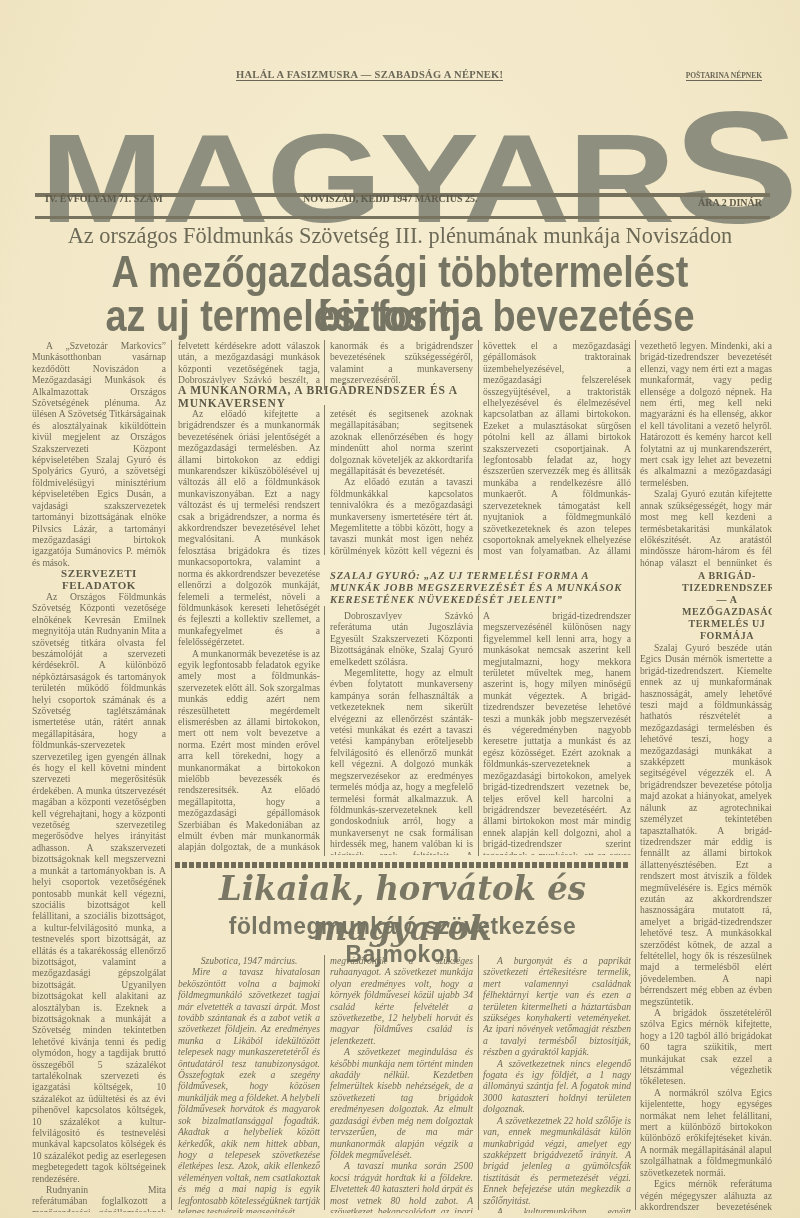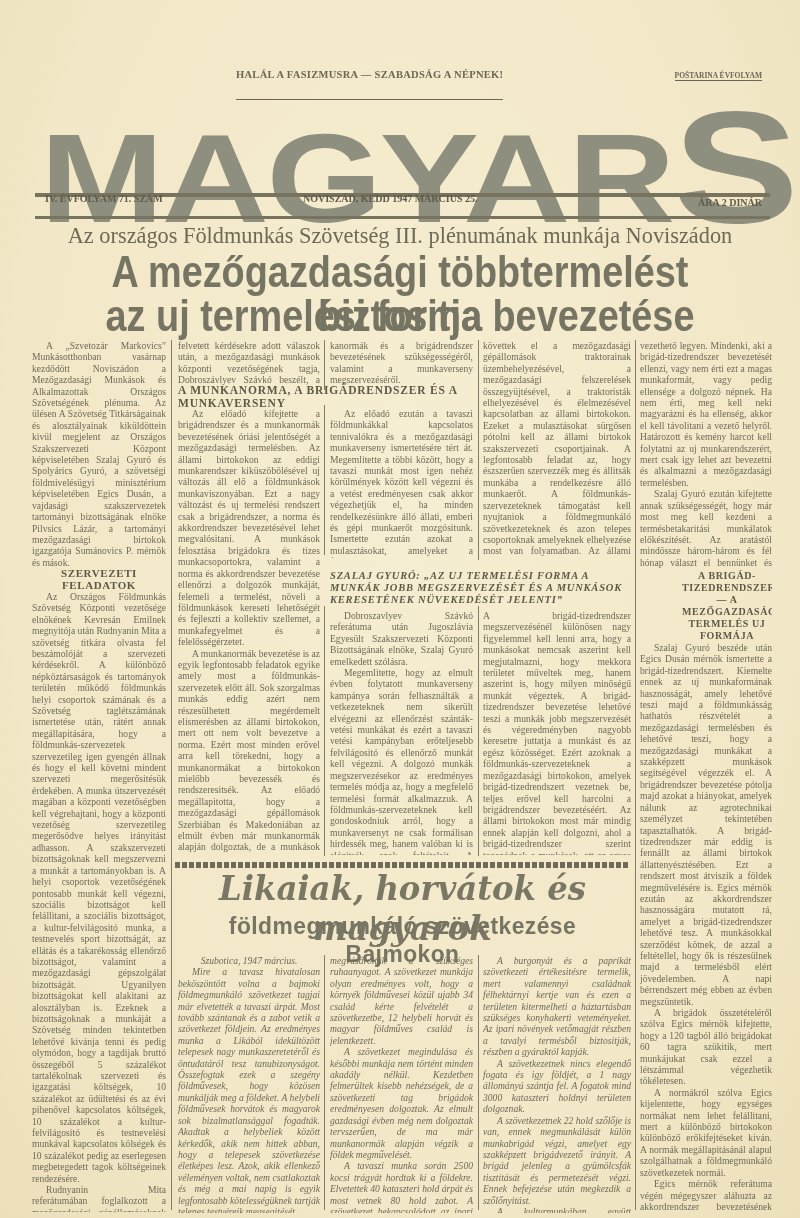--- a/index.html
+++ b/index.html
@@ -7,21 +7,21 @@
     font-family:"Liberation Serif","DejaVu Serif",serif;color:#6f6a58;position:relative;}
   .page{position:absolute;left:0;top:0;width:800px;height:1218px;
     background:radial-gradient(ellipse at 50% 40%,#f6eed3 0%,#f2e7c6 70%,#ece0bb 100%);}
   
   .masthead{position:absolute;left:30px;top:55px;width:740px;height:140px;}
   .mast-title{position:absolute;left:10px;top:32px;font-family:"Liberation Sans","DejaVu Sans",sans-serif;
     font-weight:bold;font-size:126px;letter-spacing:-2px;color:#8e8f7f;line-height:1;
     transform:scaleX(1.18) scaleY(1.0);transform-origin:left top;white-space:nowrap;}
   .mast-title .big{font-size:160px;}
   .motto{position:absolute;left:206px;top:14px;font-size:10.5px;font-weight:bold;color:#6b6757;
-    border-bottom:1px solid #6b6757;padding-bottom:19px;letter-spacing:0.3px;}
+    border-bottom:1px solid #6b6757;padding-bottom:0;letter-spacing:0.3px;}
   .postage{position:absolute;right:8px;top:16px;font-size:7.5px;font-weight:bold;color:#6b6757;
     border-bottom:1px solid #6b6757;}
   .rule{position:absolute;left:35px;width:735px;height:4px;background:#77735f;}
   .issue-row{position:absolute;left:35px;width:735px;top:192px;height:14px;font-size:10px;font-weight:bold;color:#5f5b4b;}
   .issue-row span{position:absolute;}
   
   .kicker{position:absolute;left:0;width:800px;top:222px;text-align:center;font-size:24px;color:#6c6957;
     transform:scaleX(0.93);}
   .headline{position:absolute;left:0;width:800px;text-align:center;font-family:"Liberation Sans","DejaVu Sans",sans-serif;
     font-weight:bold;color:#767463;letter-spacing:0px;line-height:1;}
@@ -46,21 +46,21 @@
 </head>
 <body>
 
 <div class="page">
 
   <div class="masthead">
     <div class="mast-title">
       <span>MAGYAR</span><span class="big">SZÓ</span>
     </div>
     <div class="motto">HALÁL A FASIZMUSRA — SZABADSÁG A NÉPNEK!</div>
-    <div class="postage">POŠTARINA ÉVFOLYAM</div>
+    <div class="postage">POŠTARINA NÉPNEK</div>
   </div>
 
   <div class="rule" style="top:193px;"></div>
   <div class="issue-row">
     <span style="left:10px;top:1px;">IV. ÉVFOLYAM 71. SZÁM</span>
     <span style="left:268px;top:1px;">NOVISZÁD, KEDD 1947 MÁRCIUS 25.</span>
     <span style="right:8px;top:5px;margin-left:8px;">ÁRA 2 DINÁR</span>
   </div>
   <div class="rule" style="top:216px;height:3px;"></div>
 
@@ -93,20 +93,21 @@
     <p style="text-indent:0">kanormák és a brigádrendszer bevezetésének szükségességéről, valamint a munkaverseny megszervezéséről.</p>
   </div>
   <div class="span-sub" style="left:178px;top:384px;width:295px;">A MUNKANORMA, A BRIGÁDRENDSZER ÉS A MUNKAVERSENY</div>
 
   <div class="col" style="left:178px;top:408px;width:142px;height:445px;">
     <p>Az előadó kifejtette a brigádrendszer és a munkanormák bevezetésének óriási jelentőségét a mezőgazdasági termelésben. Az állami birtokokon az eddigi munkarendszer kiküszöbölésével uj változás áll elő a földmunkások munkaviszonyában. Ezt a nagy változást és uj termelési rendszert csak a brigádrendszer, a norma és akkordrendszer bevezetésével lehet megvalósitani. A munkások felosztása brigádokra és tizes munkacsoportokra, valamint a norma és akkordrendszer bevezetése ellenőrzi a dolgozók munkáját, felemeli a termelést, növeli a földmunkások kereseti lehetőségét és fejleszti a kollektiv szellemet, a munkafegyelmet és a felelősségérzetet.</p>
     <p>A munkanormák bevezetése is az egyik legfontosabb feladatok egyike amely most a földmunkás-szervezetek előtt áll. Sok szorgalmas munkás eddig azért nem részesülhetett megérdemelt elismerésben az állami birtokokon, mert ott nem volt bevezetve a norma. Ezért most minden erővel arra kell törekedni, hogy a munkanormákat a birtokokon mielőbb bevezessék és rendszeresitsék. Az előadó megállapitotta, hogy a mezőgazdasági gépállomások Szerbiában és Makedoniában az elmúlt évben már munkanormák alapján dolgoztak, de a munkások mégsem a normáknak megfelelően fizették, hanem az óraberendszer alapján, ami hibás eljárás volt. Sürgősen szakitani kell azzal a gyakorlattal, amely a normákat csak papiron alkalmazza, mert ezzel számos olyan szabálytalanságnak vetik meg alapját, amelyek a munkásokat ösztönzik. A földmunkás-szervezeteknek nemcsak a normák és a munkások segitségével kell megállapitani a normát, hanem, hogy szorgalmazzák a normák beve-</p>
   </div>
 
   <div class="col" style="left:330px;top:408px;width:143px;height:150px;">
+    <p style="text-indent:0">zetését és segitsenek azoknak megállapitásában; segitsenek azoknak ellenőrzésében és hogy mindenütt ahol norma szerint dolgoznak követeljék az akkordtarifa megállapitását és bevezetését.</p>
     <p>Az előadó ezután a tavaszi földmunkákkal kapcsolatos tennivalókra és a mezőgazdasági munkaverseny ismertetésére tért át. Megemlitette a többi között, hogy a tavaszi munkát most igen nehéz körülmények között kell végezni és a vetést eredményesen csak akkor végezhetjük el, ha minden rendelkezésünkre álló állati, emberi és gépi munkaerőt mozgósitunk. Ismertette ezután azokat a mulasztásokat, amelyeket a földmunkás-helyicsoportok</p>
   </div>
 
   <div class="col" style="left:483px;top:340px;width:148px;height:218px;">
     <p style="text-indent:0">követtek el a mezőgazdasági gépállomások traktorainak üzembehelyezésével, a mezőgazdasági felszerelések összegyüjtésével, a traktoristák elhelyezésével és élelmezésével kapcsolatban az állami birtokokon. Ezeket a mulasztásokat sürgősen pótolni kell az állami birtokok szakszervezeti csoportjainak. A legfontosabb feladat az, hogy észszerűen szervezzék meg és állitsák munkába a rendelkezésre álló munkaerőt. A földmunkás-szervezeteknek támogatást kell nyujtaniok a földmegmunkáló szövetkezeteknek és azon telepes csoportoknak amelyeknek elhelyezése most van folyamatban. Az állami birtokok szakszervezeti alosztályainak a brigádrendszer és a normarendszer bevezetésével párhuzamosan meg kell szervezniök a munkaversenyt is. Ugyanez a feladatuk a traktorállomások és a falvak földmunkás szakcsoportjainak is. A földmunkás szakcsoportok kapcsolódjanak be a Népfront munkaversenyébe.</p>
   </div>
 
   <div class="span-sub" style="left:330px;top:570px;width:300px;font-size:10.5px;line-height:12px;font-style:italic;">SZALAJ GYURÓ: „AZ UJ TERMELÉSI FORMA A MUNKÁK JOBB MEGSZERVEZÉSÉT ÉS A MUNKÁSOK KERESETÉNEK NÜVEKEDÉSÉT JELENTI”</div>
 
   <div class="col" style="left:330px;top:610px;width:143px;height:245px;">

